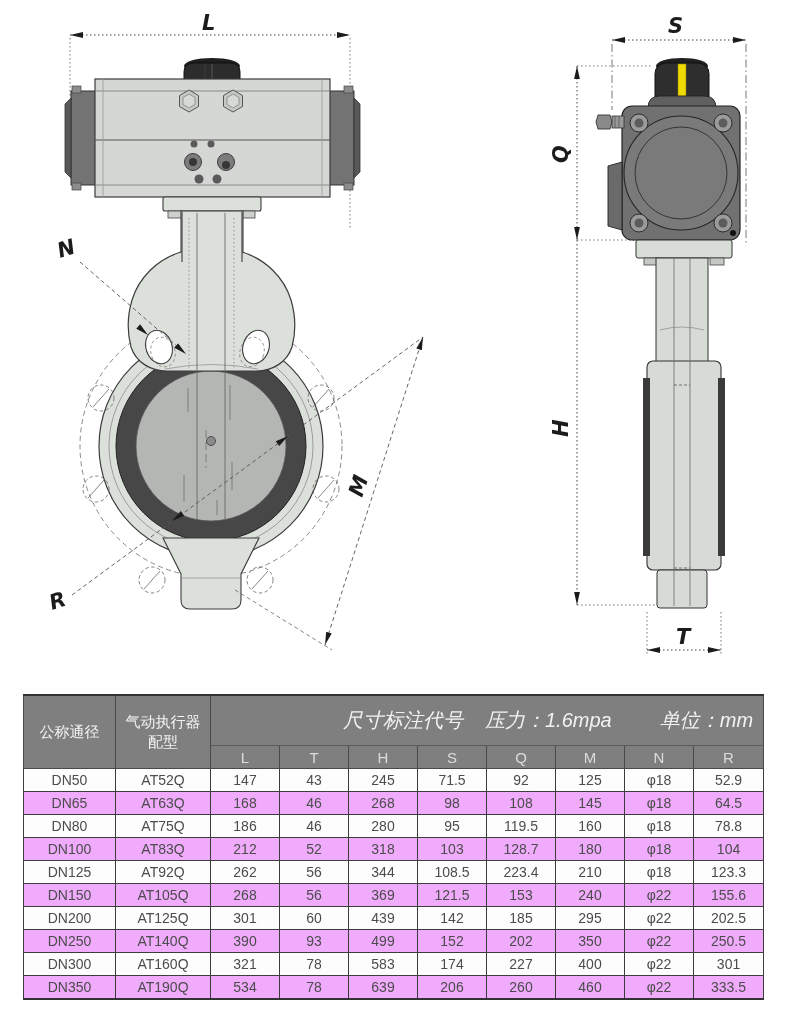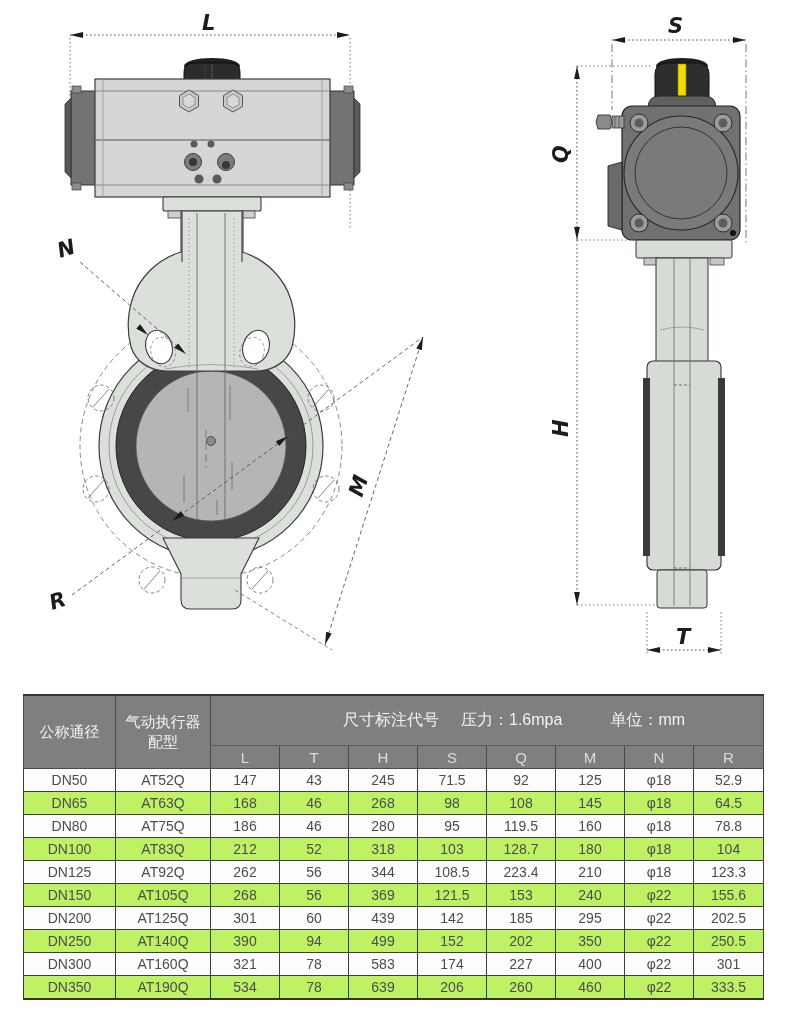--- a/index.html
+++ b/index.html
@@ -8,23 +8,23 @@
   svg text.dim{font-family:"DejaVu Sans",sans-serif;font-style:italic;font-weight:600;font-size:21px;fill:#1c1c1c;}
   
   .table-wrap{margin:2px 0 0 23px;width:683px;}
   table.spec{border-collapse:collapse;table-layout:fixed;width:741px;font-size:14px;color:#4c4c4c;}
   table.spec td,table.spec th{border:1px solid #3d3d3d;text-align:center;padding:0;height:23px;font-weight:normal;white-space:nowrap;overflow:hidden;}
   table.spec thead th{background:#7f7f7f;color:#f2f2f2;border-color:#4a4a4a;}
   table.spec thead tr.h1 th{height:49px;font-size:15px;}
   table.spec thead tr.h2 th{height:22px;font-size:15px;color:#dcdcdc;}
   table.spec thead th.span-head{border-bottom-color:#5a5a5a;}
   table.spec tbody td{background:#fdfdfd;height:22px;}
-  table.spec tbody tr.alt td{background:#bef264;}
+  table.spec tbody tr.alt td{background:#f0abfc;}
   table.spec{border-top:2px solid #333;border-bottom:2px solid #333;}
-  .hdr-flex{display:flex;align-items:center;padding-left:132px;font-size:16px;}
+  .hdr-flex{display:flex;align-items:center;padding-left:132px;font-size:20px;font-style:italic;}
   .hdr-flex .p{margin-left:22px;}
   .hdr-flex .u{margin-left:48px;text-align:center;}
   .two-line{line-height:1.35;}
 </style>
 </head>
 <body>
 
 <div class="drawing-wrap">
 <svg width="787" height="692" viewBox="0 0 787 692">
   <defs>
@@ -384,21 +384,21 @@
           <td>142</td>
           <td>185</td>
           <td>295</td>
           <td>φ22</td>
           <td>202.5</td>
         </tr>
         <tr class="alt">
           <td>DN250</td>
           <td>AT140Q</td>
           <td>390</td>
-          <td>94</td>
+          <td>93</td>
           <td>499</td>
           <td>152</td>
           <td>202</td>
           <td>350</td>
           <td>φ22</td>
           <td>250.5</td>
         </tr>
         <tr>
           <td>DN300</td>
           <td>AT160Q</td>

